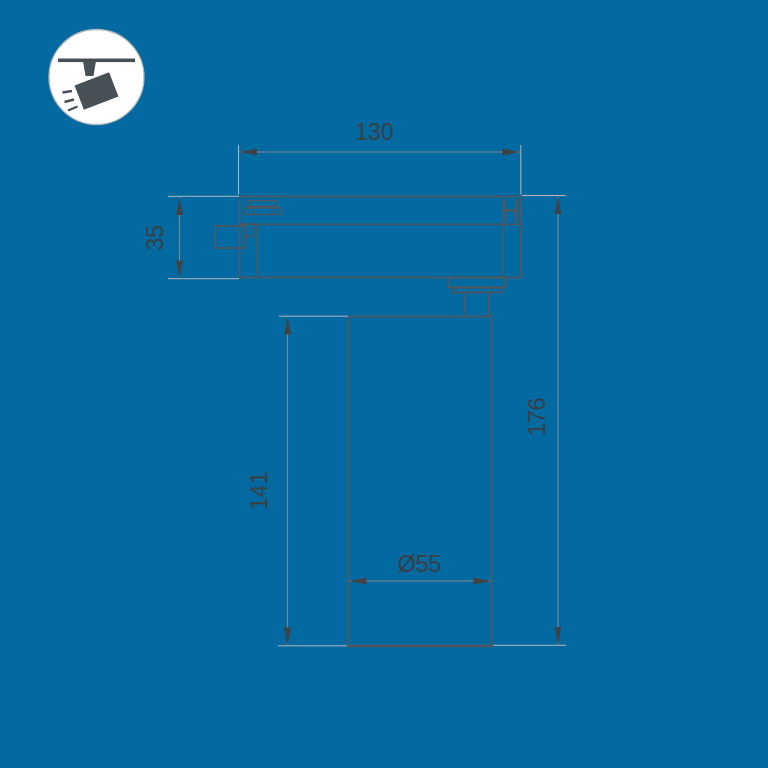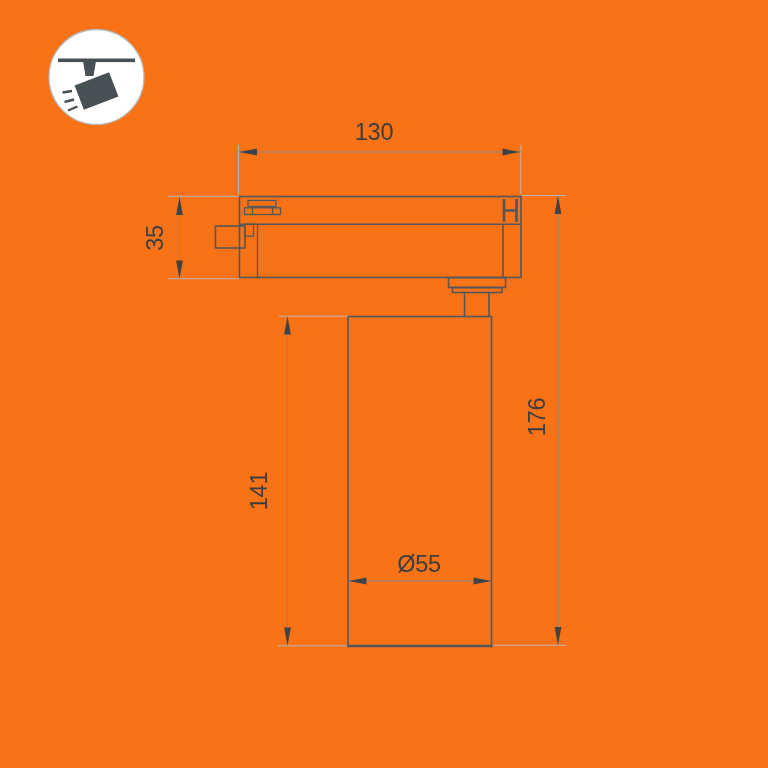--- a/index.html
+++ b/index.html
@@ -1,16 +1,16 @@
 <!DOCTYPE html>
 <html style="--object_line: #53575b; --dim_line: #85898c; --ext_line: #b4b7ba; --arrow: #3f4346; --text: #3b3e41; --icon_color: #475055; --icon_circle: #b5b8ba;"><head>
 <meta charset="utf-8">
 <style>
   html,body{margin:0;padding:0;background:#ffffff;}
-  #canvas{position:relative;width:768px;height:768px;background:#f97316;overflow:hidden;
+  #canvas{position:relative;width:768px;height:768px;background:#0369a1;overflow:hidden;
           font-family:"Liberation Sans",sans-serif;}
   svg{display:block;}
   .obj{fill:none;stroke:var(--object_line,#53575b);stroke-width:1.6;}
   .obj-bold{fill:none;stroke:var(--object_line,#53575b);stroke-width:2.6;}
   .obj-thin{fill:none;stroke:var(--object_line,#53575b);stroke-width:1.3;}
   .obj-heavy{fill:none;stroke:var(--object_line,#53575b);stroke-width:2.4;}
   .dim{fill:none;stroke:var(--dim_line,#85898c);stroke-width:1.1;}
   .ext{fill:none;stroke:var(--ext_line,#b4b7ba);stroke-width:1;}
   .arr{fill:var(--arrow,#3f4346);stroke:none;}
   .dimtext{fill:var(--text,#3b3e41);font-family:"Liberation Sans",sans-serif;

